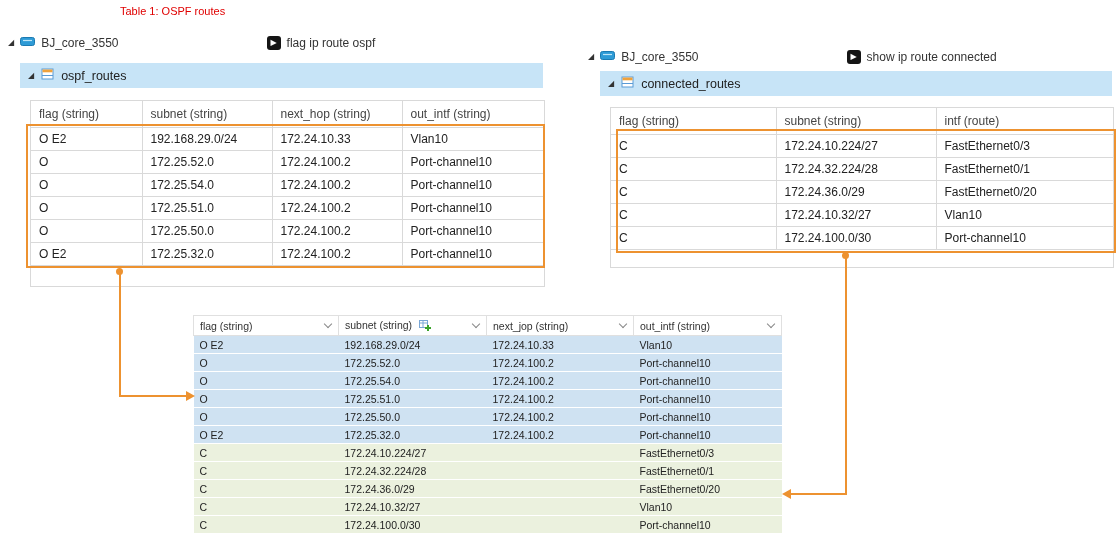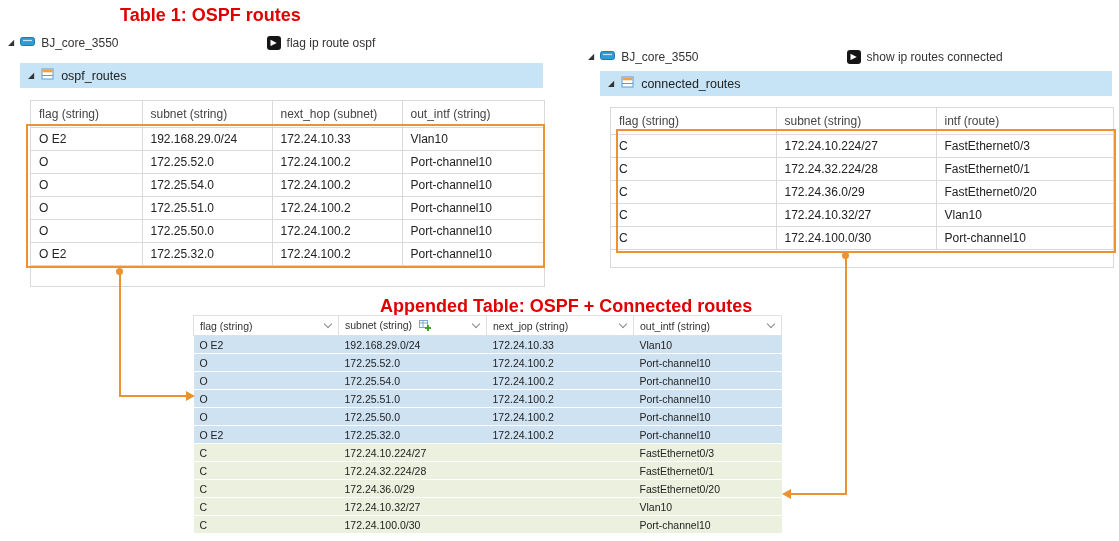--- a/index.html
+++ b/index.html
@@ -1,20 +1,20 @@
 <!DOCTYPE html>
 <html style="--title-red: #e00000; --highlight-orange: #ed9230; --section-blue: #c7e4f7; --row-blue: #cfe2f2; --row-green: #ebf1de; --grid-border: #d9d9d9;"><head>
 <meta charset="utf-8">
 <style>
   * { margin:0; padding:0; box-sizing:border-box; }
   html,body { background:#fff; }
   body { font-family:"Liberation Sans", sans-serif; }
   .canvas { position:relative; width:1119px; height:541px; background:#fff; overflow:hidden; color:#333; }
 
-  .panel-title { position:absolute; font-size:18px; font-weight:bold; color:var(--title-red,#e00000); white-space:nowrap; }
+  .panel-title { position:absolute; font-size:11px; font-weight:normal; color:var(--title-red,#e00000); white-space:nowrap; }
   .t1 { left:120px; top:5px; }
   .t2 { left:672px; top:20px; }
   .t3 { left:380px; top:296px; }
 
   .device-row { position:absolute; display:flex; align-items:center; gap:6px; font-size:12px; color:#333; height:18px; white-space:nowrap; }
   .r1 { left:8px;  top:34px; }
   .r2 { left:588px; top:48px; }
   .tree-caret { font-size:8px; color:#333; line-height:1; cursor:pointer; }
   .cli-icon { display:inline-flex; align-items:center; justify-content:center; width:14px; height:14px; background:#151515; border-radius:3px; color:#fff; font-size:8px; line-height:1; }
   .cli-gap { margin-left:142px; }
@@ -96,21 +96,21 @@
       <colgroup>
           <col style="width:111px">
           <col style="width:130px">
           <col style="width:130px">
           <col style="width:142px">
         </colgroup>
       <thead>
         <tr>
           <th>flag (string)</th>
           <th>subnet (string)</th>
-          <th>next_hop (subnet)</th>
+          <th>next_hop (string)</th>
           <th>out_intf (string)</th>
         </tr>
       </thead>
       <tbody>
           <tr>
             <td>O E2</td>
             <td>192.168.29.0/24</td>
             <td>172.24.10.33</td>
             <td>Vlan10</td>
           </tr>
@@ -154,21 +154,21 @@
   <div class="device-row r2">
     <span class="tree-caret">◢</span>
     <span>
       <svg width="15" height="11" viewBox="0 0 15 11">
           <rect x="0.5" y="1.5" width="14" height="8" rx="2" fill="#2e9bd6" stroke="#1b7ab2"></rect>
           <line x1="3" y1="4.5" x2="12" y2="4.5" stroke="#bfe6f7" stroke-width="1.2"></line>
         </svg>
     </span>
     <span>BJ_core_3550</span>
     <span class="cli-icon cli-gap">▶</span>
-    <span>show ip routes connected</span>
+    <span>show ip route connected</span>
   </div>
 
   <div class="section-bar s2">
     <span class="tree-caret">◢</span>
     <span>
       <svg width="13" height="12" viewBox="0 0 13 12">
           <rect x="1" y="1" width="11" height="10" fill="#fff" stroke="#5b9bd5"></rect>
           <rect x="1.5" y="1.5" width="10" height="2.8" fill="#f0a23c"></rect>
           <line x1="1" y1="7.5" x2="12" y2="7.5" stroke="#5b9bd5"></line>
         </svg>
@@ -215,21 +215,20 @@
             <td>C</td>
             <td>172.24.100.0/30</td>
             <td>Port-channel10</td>
           </tr>
         </tbody>
     </table>
   </div>
 
   <div class="hl-box b2"></div>
 
-  <div class="panel-title t3">Appended Table: OSPF + Connected routes</div>
 
   <div class="appended-wrap">
     <table class="appended">
       <colgroup>
           <col style="width:145px">
           <col style="width:148px">
           <col style="width:147px">
           <col style="width:148px">
         </colgroup>
       <thead>

